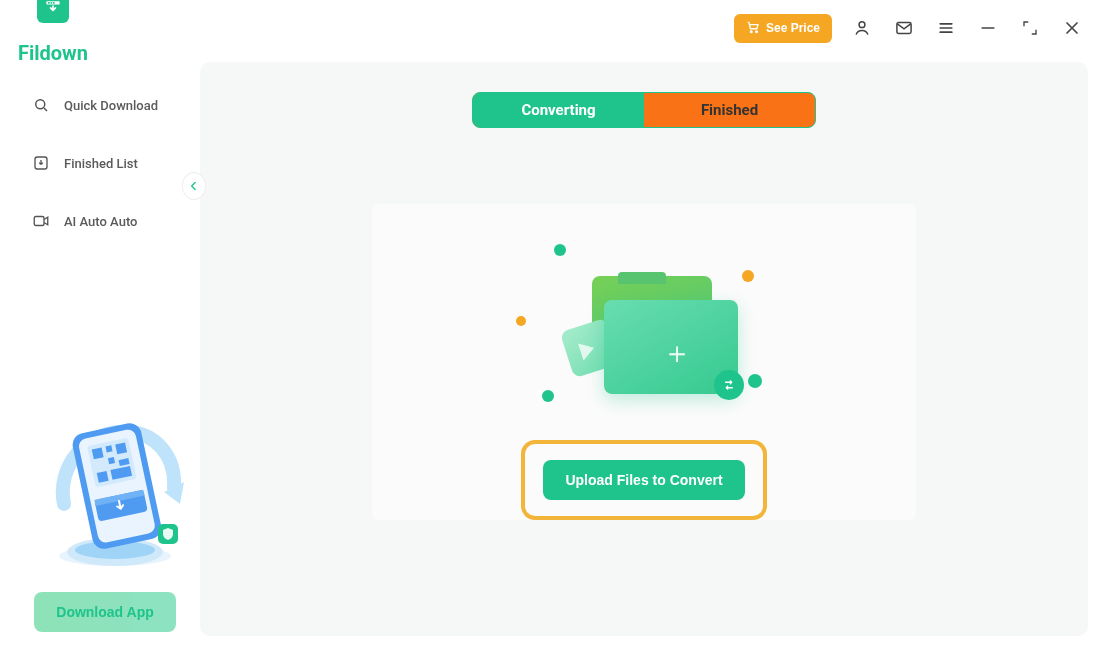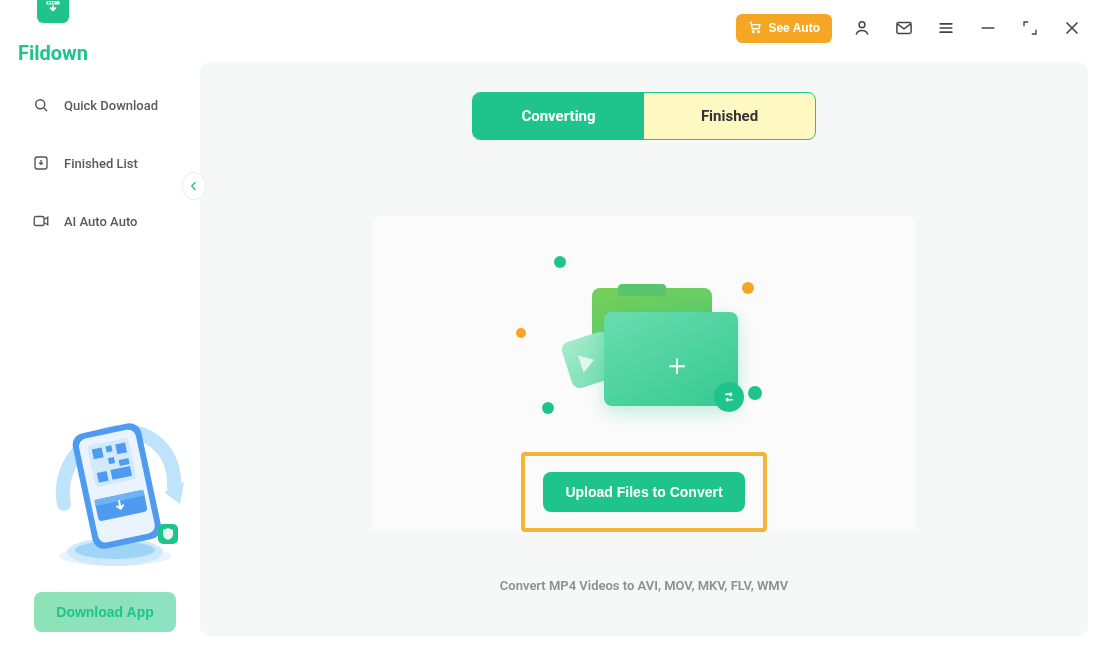--- a/index.html
+++ b/index.html
@@ -86,22 +86,22 @@
   
   .main {
     flex: 1; padding: 6px 12px 14px 10px;
   }
   .panel {
     background: #F6F7F7; border-radius: 10px; height: 100%;
     display: flex; flex-direction: column; align-items: center;
     padding-top: 30px; position:relative;
   }
   .tabs {
-    display: flex; width: 344px; height: 48px; border-radius: 8px;
-    border: 1px solid #1FC48C; overflow: hidden; background:#fef9c3;
+    display: flex; width: 344px; height: 36px; border-radius: 8px;
+    border: 1px solid #1FC48C; overflow: hidden; background:#f97316;
   }
   .tab {
     flex: 1; display: flex; align-items: center; justify-content: center;
     font-weight: 700; font-size: 15px; cursor: pointer;
   }
   .tab.active { background: #1FC48C; color: #fff; }
   .tab.inactive { color: #333; }
 
   .drop-card {
     margin-top: 76px;
@@ -155,21 +155,21 @@
     opacity:.75;
   }
   .swap-badge {
     position:absolute; right:-6px; bottom:-6px; width:30px; height:30px;
     background:#1FC48C; border-radius:50%; display:flex;align-items:center;justify-content:center;
     color:#fff;
   }
 
   .upload-frame {
     margin-top: 30px;
-    border: 4px solid #F2B53A; border-radius: 4px;
+    border: 4px solid #F2B53A; border-radius: 14px;
     padding: 16px 18px;
   }
   .upload-btn {
     background:#1FC48C; color:#fff; border:none; border-radius:8px;
     padding: 12px 22px; font-size:14px; font-weight:700; cursor:pointer;
   }
 
   .footer-hint {
     margin-top: 46px; color:#8f8f8f; font-size:13px; font-weight:600;
   }
@@ -194,21 +194,21 @@
   <div class="header-spacer"></div>
 
   <button class="price-btn">
     <span>
       <svg width="14" height="14" viewBox="0 0 24 24" fill="none" stroke="#fff" stroke-width="2.2">
         <circle cx="9" cy="20" r="1.5" fill="#fff"></circle>
           <circle cx="18" cy="20" r="1.5" fill="#fff"></circle>
         <path d="M3 4h2l2.5 11h11l2-7H7"></path>
       </svg>
     </span>
-    <span>See Auto</span>
+    <span>See Price</span>
   </button>
 
   <div class="header-icons">
     <span class="hicon">
       <svg width="20" height="20" viewBox="0 0 24 24" fill="none" stroke="currentColor" stroke-width="1.8">
         <circle cx="12" cy="8" r="3.5"></circle>
           <path d="M5 20c1-4 5-5 7-5s6 1 7 5"></path>
       </svg>
     </span>
     <span class="hicon">
@@ -362,18 +362,17 @@
           </div>
         </div>
 
         <div class="upload-frame">
           <button class="upload-btn">
             <span>Upload Files to Convert</span>
           </button>
         </div>
       </div>
 
-      <div class="footer-hint">Convert MP4 Videos to AVI, MOV, MKV, FLV, WMV</div>
 
     </div>
   </div>
 
 </div>
 
 </body></html>

